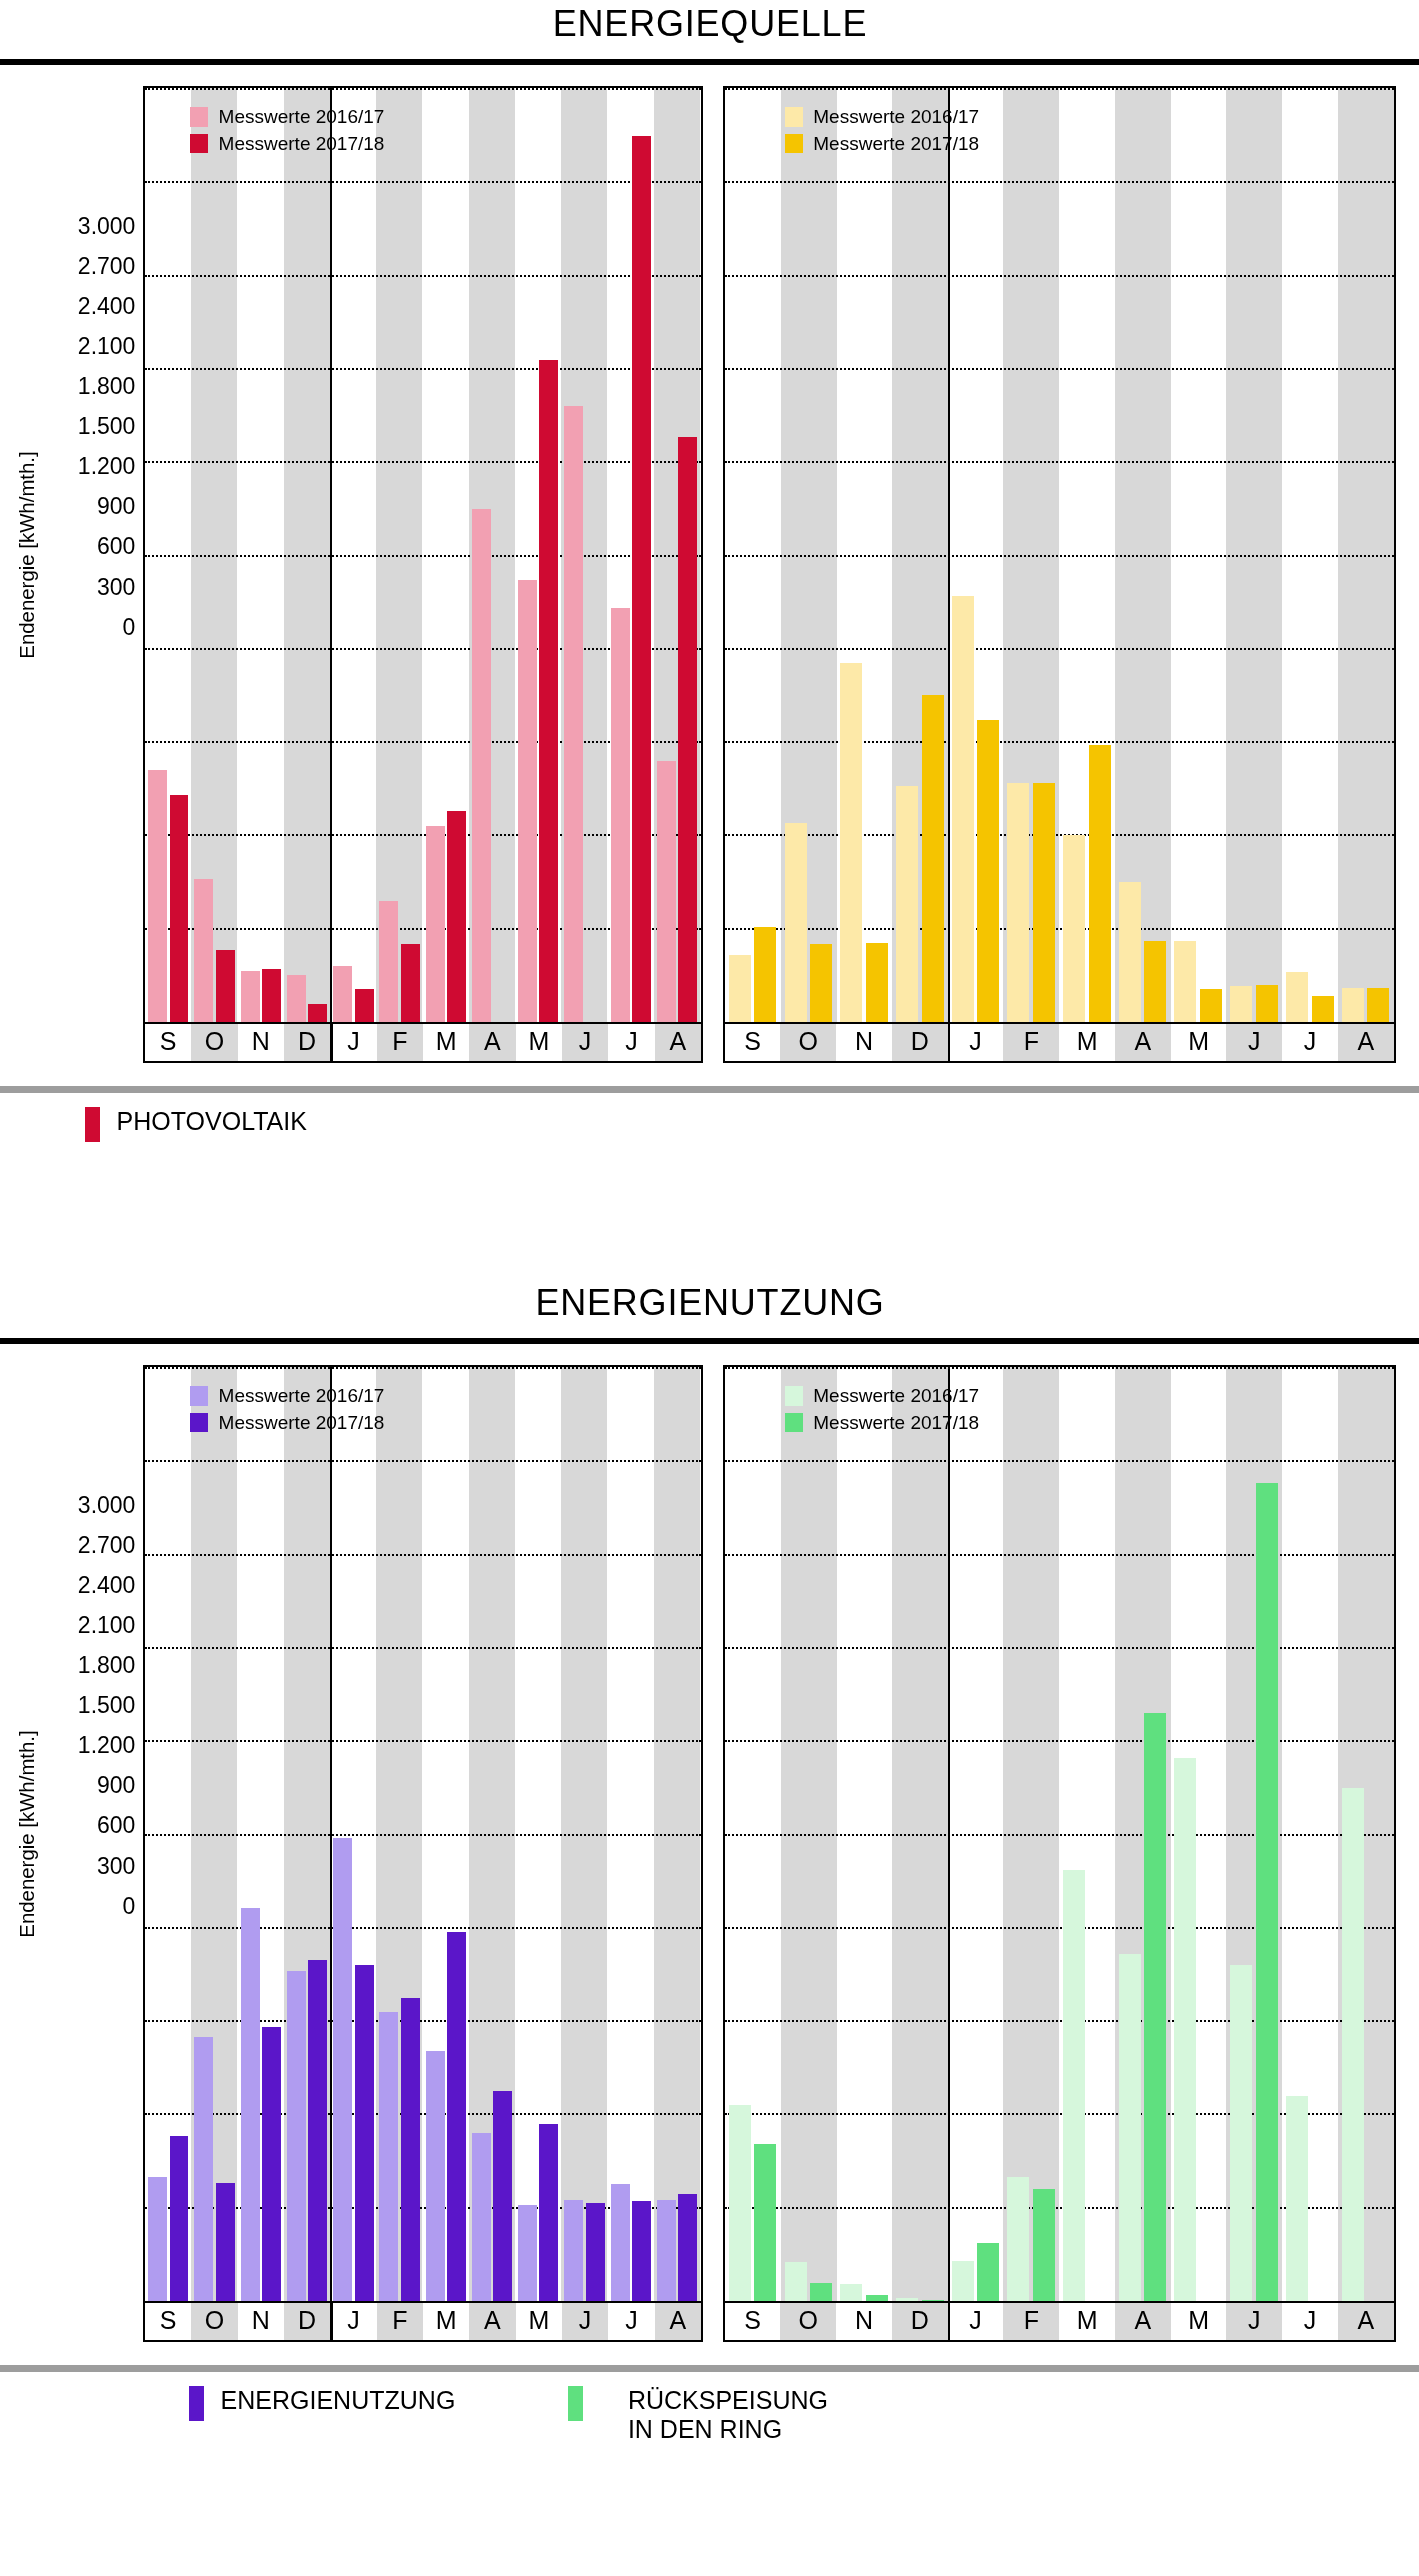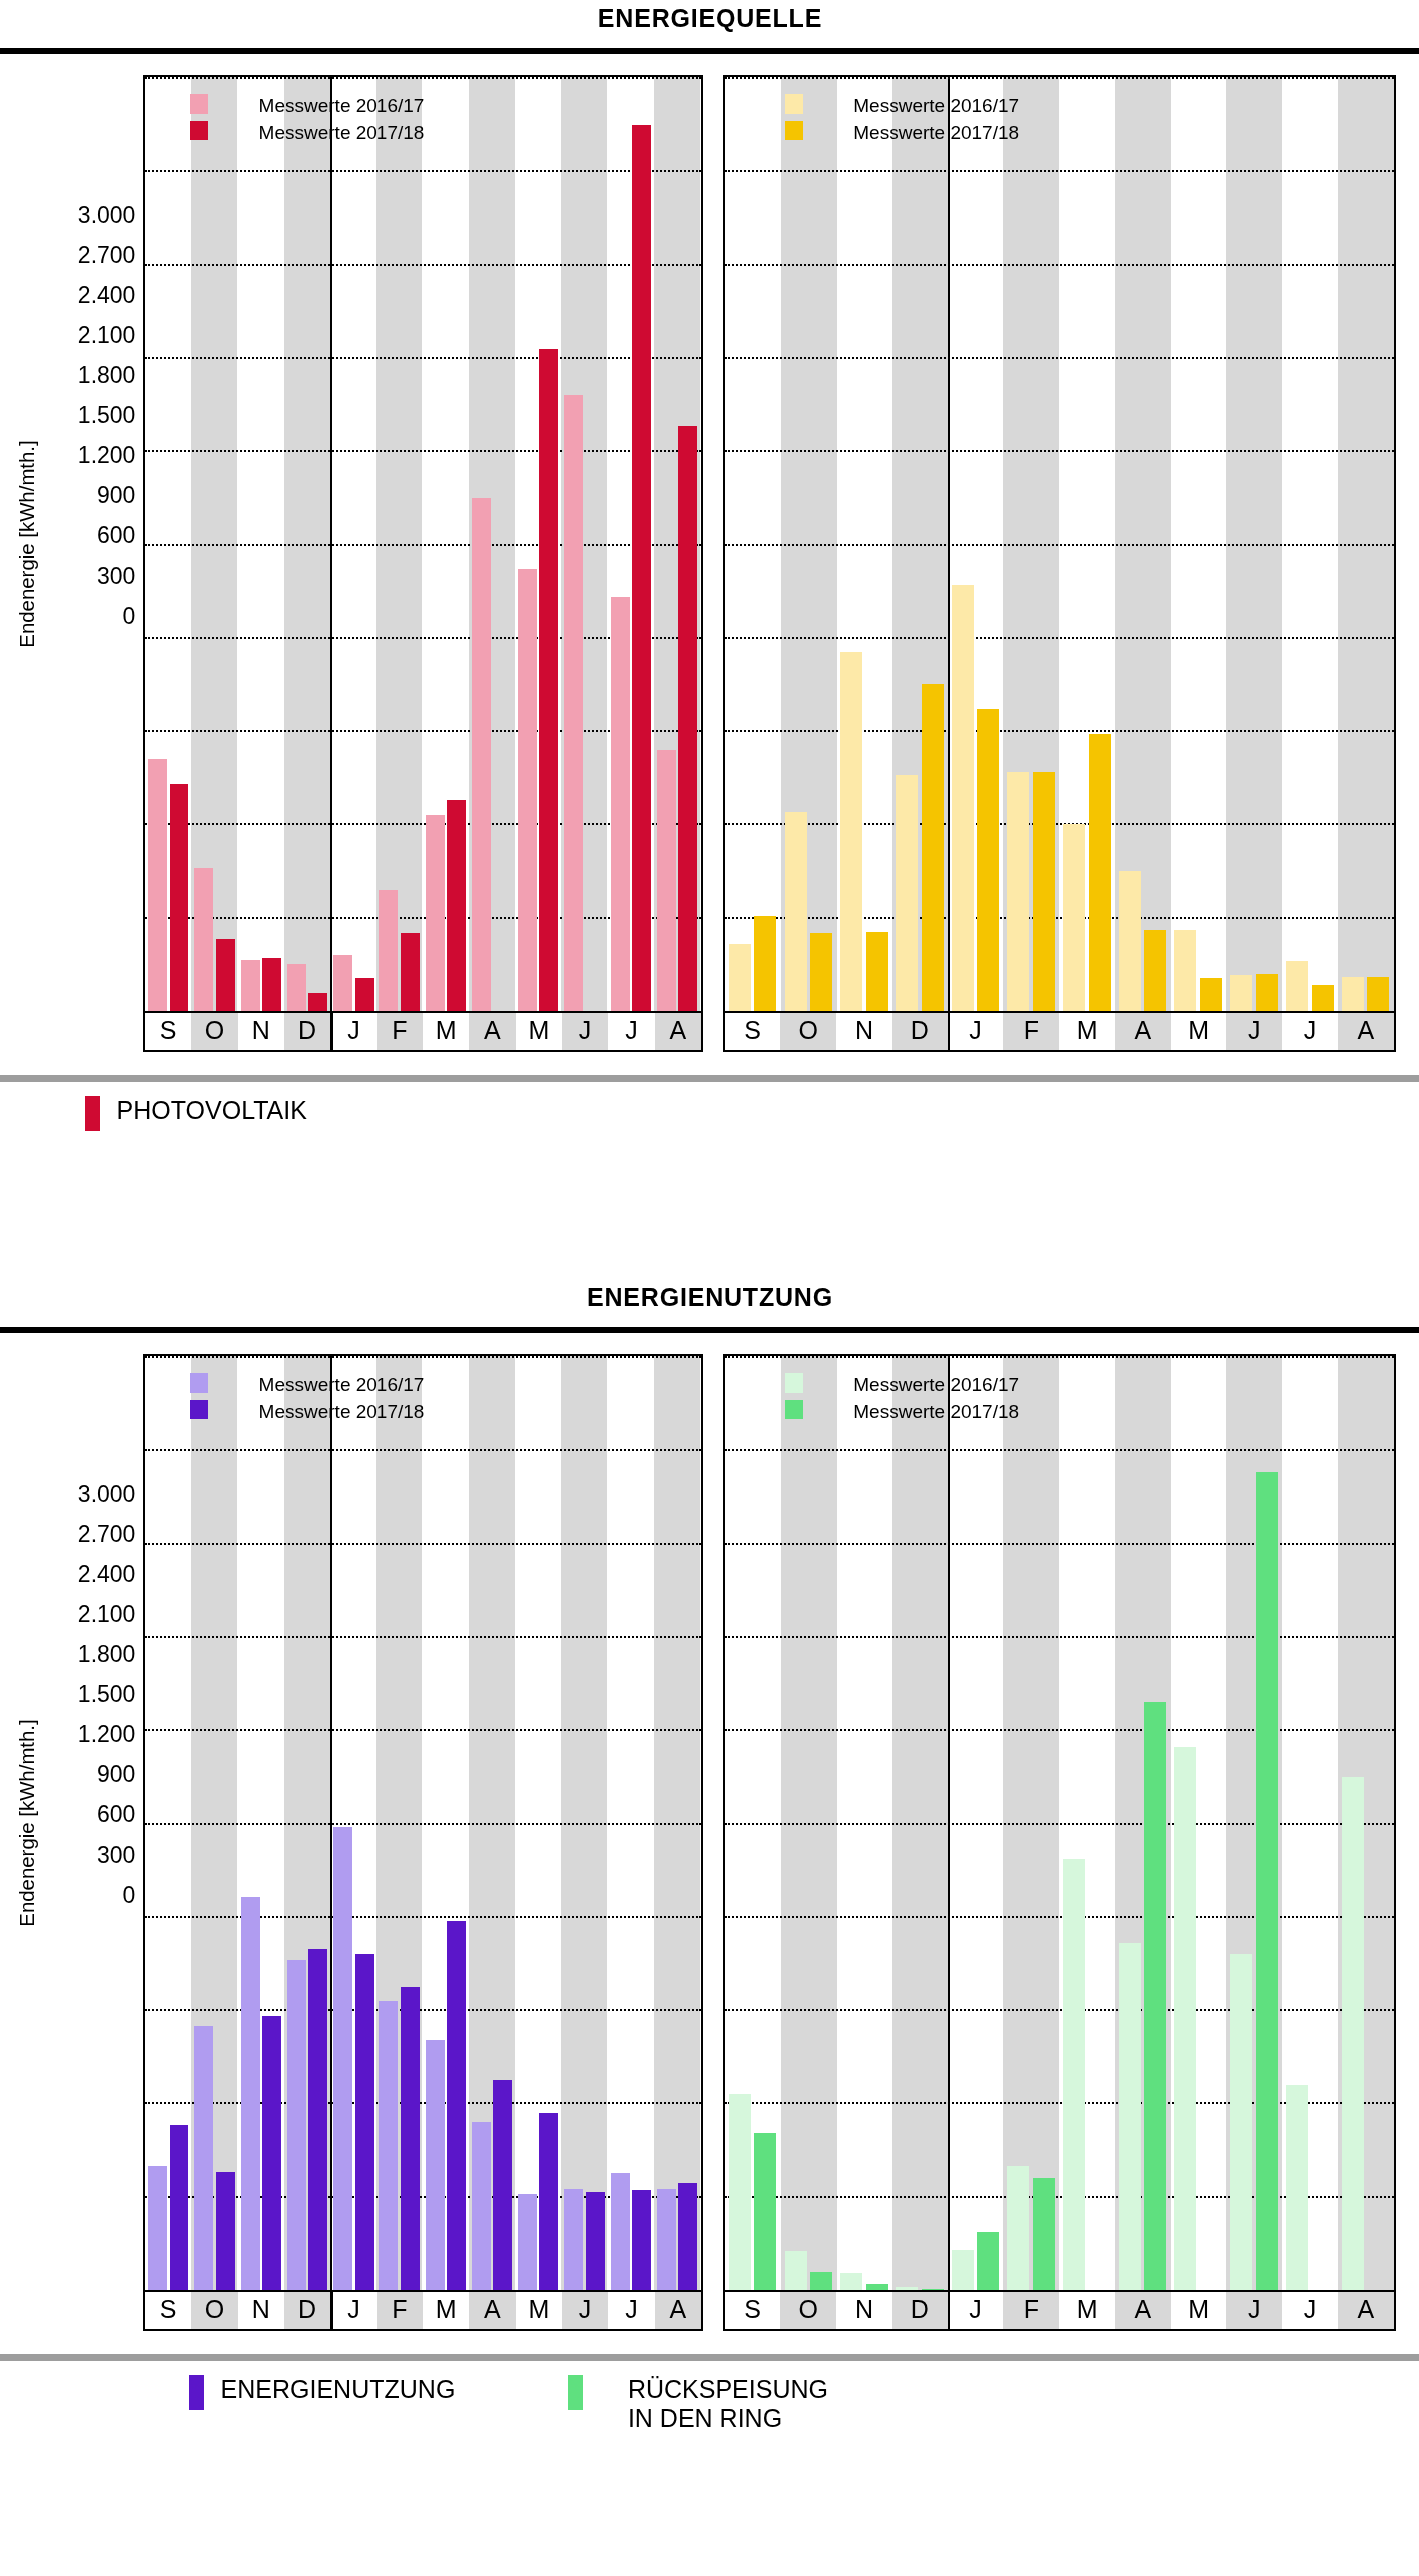--- a/index.html
+++ b/index.html
@@ -8,22 +8,22 @@
     width: 1420px;
     height: 2576px;
     background: #ffffff;
     font-family: "Liberation Sans", sans-serif;
     color: #000;
     position: relative;
     overflow: hidden;
   }
   .section-title {
     text-align: center;
-    font-size: 25px;
-    font-weight: bold;
+    font-size: 36px;
+    font-weight: normal;
     letter-spacing: 0.8px;
     line-height: 1;
   }
   .rule {
     height: 6.8px;
     background: #000;
     width: 100%;
   }
   .rule-grey {
     height: 6.8px;
@@ -90,22 +90,22 @@
     position: absolute;
     bottom: 0;
   }
   .legend {
     position: absolute;
     font-size: 19px;
     line-height: 1.25;
   }
   .legend-row {
     display: flex;
+    align-items: center;
     margin-bottom: 3px;
-    gap: 40px;
   }
   .legend-swatch {
     width: 18px;
     height: 19.7px;
     margin-right: 10.6px;
     display: inline-block;
   }
   .axis-months {
     display: flex;
     border: 2.3px solid #000;

